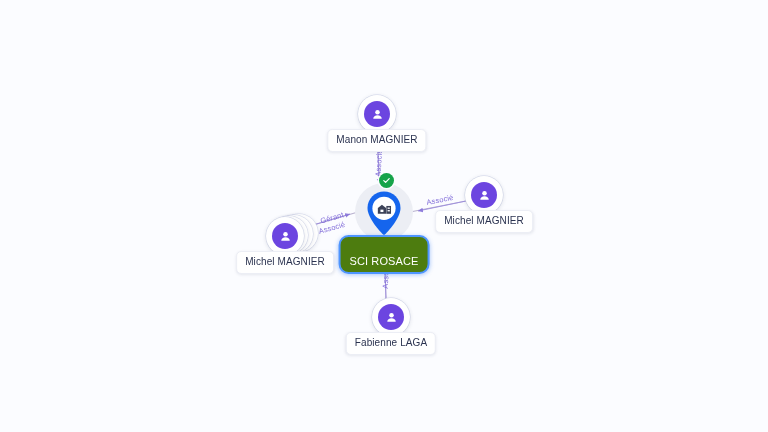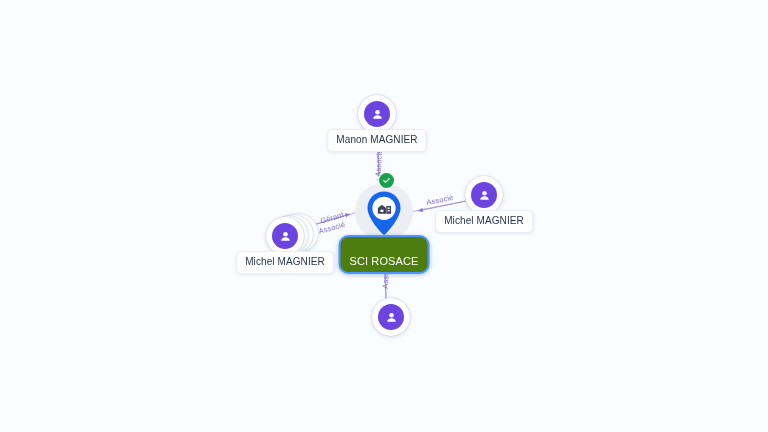--- a/index.html
+++ b/index.html
@@ -239,20 +239,21 @@
   <div class="node" style="left:391px; top:317px;">
     <div class="person-avatar">
       <div class="disc">
         <svg width="15" height="15" viewBox="0 0 24 24" aria-hidden="true">
           <circle cx="12" cy="8.2" r="3.6" fill="#ffffff"></circle>
           <path d="M5.2 18.6c0-3.6 3.1-5.5 6.8-5.5s6.8 1.9 6.8 5.5z" fill="#ffffff"></path>
         </svg>
       </div>
     </div>
   </div>
+  <div class="node-label" style="left:391px; top:332px;">Fabienne LAGA</div>
 
   <div class="node" style="left:384px; top:212px;">
     <div class="company-halo"></div>
 
     <div class="pin">
       <svg width="38" height="48" viewBox="0 0 38 48" aria-hidden="true">
         <path d="M19 1.5C9.9 1.5 2.5 8.8 2.5 17.9c0 10.2 12.6 23.5 15.4 26.3a1.6 1.6 0 0 0 2.2 0c2.8-2.8 15.4-16.1 15.4-26.3C35.5 8.8 28.1 1.5 19 1.5z" fill="#1565ED"></path>
         <circle cx="19" cy="18.3" r="11.6" fill="#ffffff"></circle>
       </svg>
       <div class="pin-glyph">

